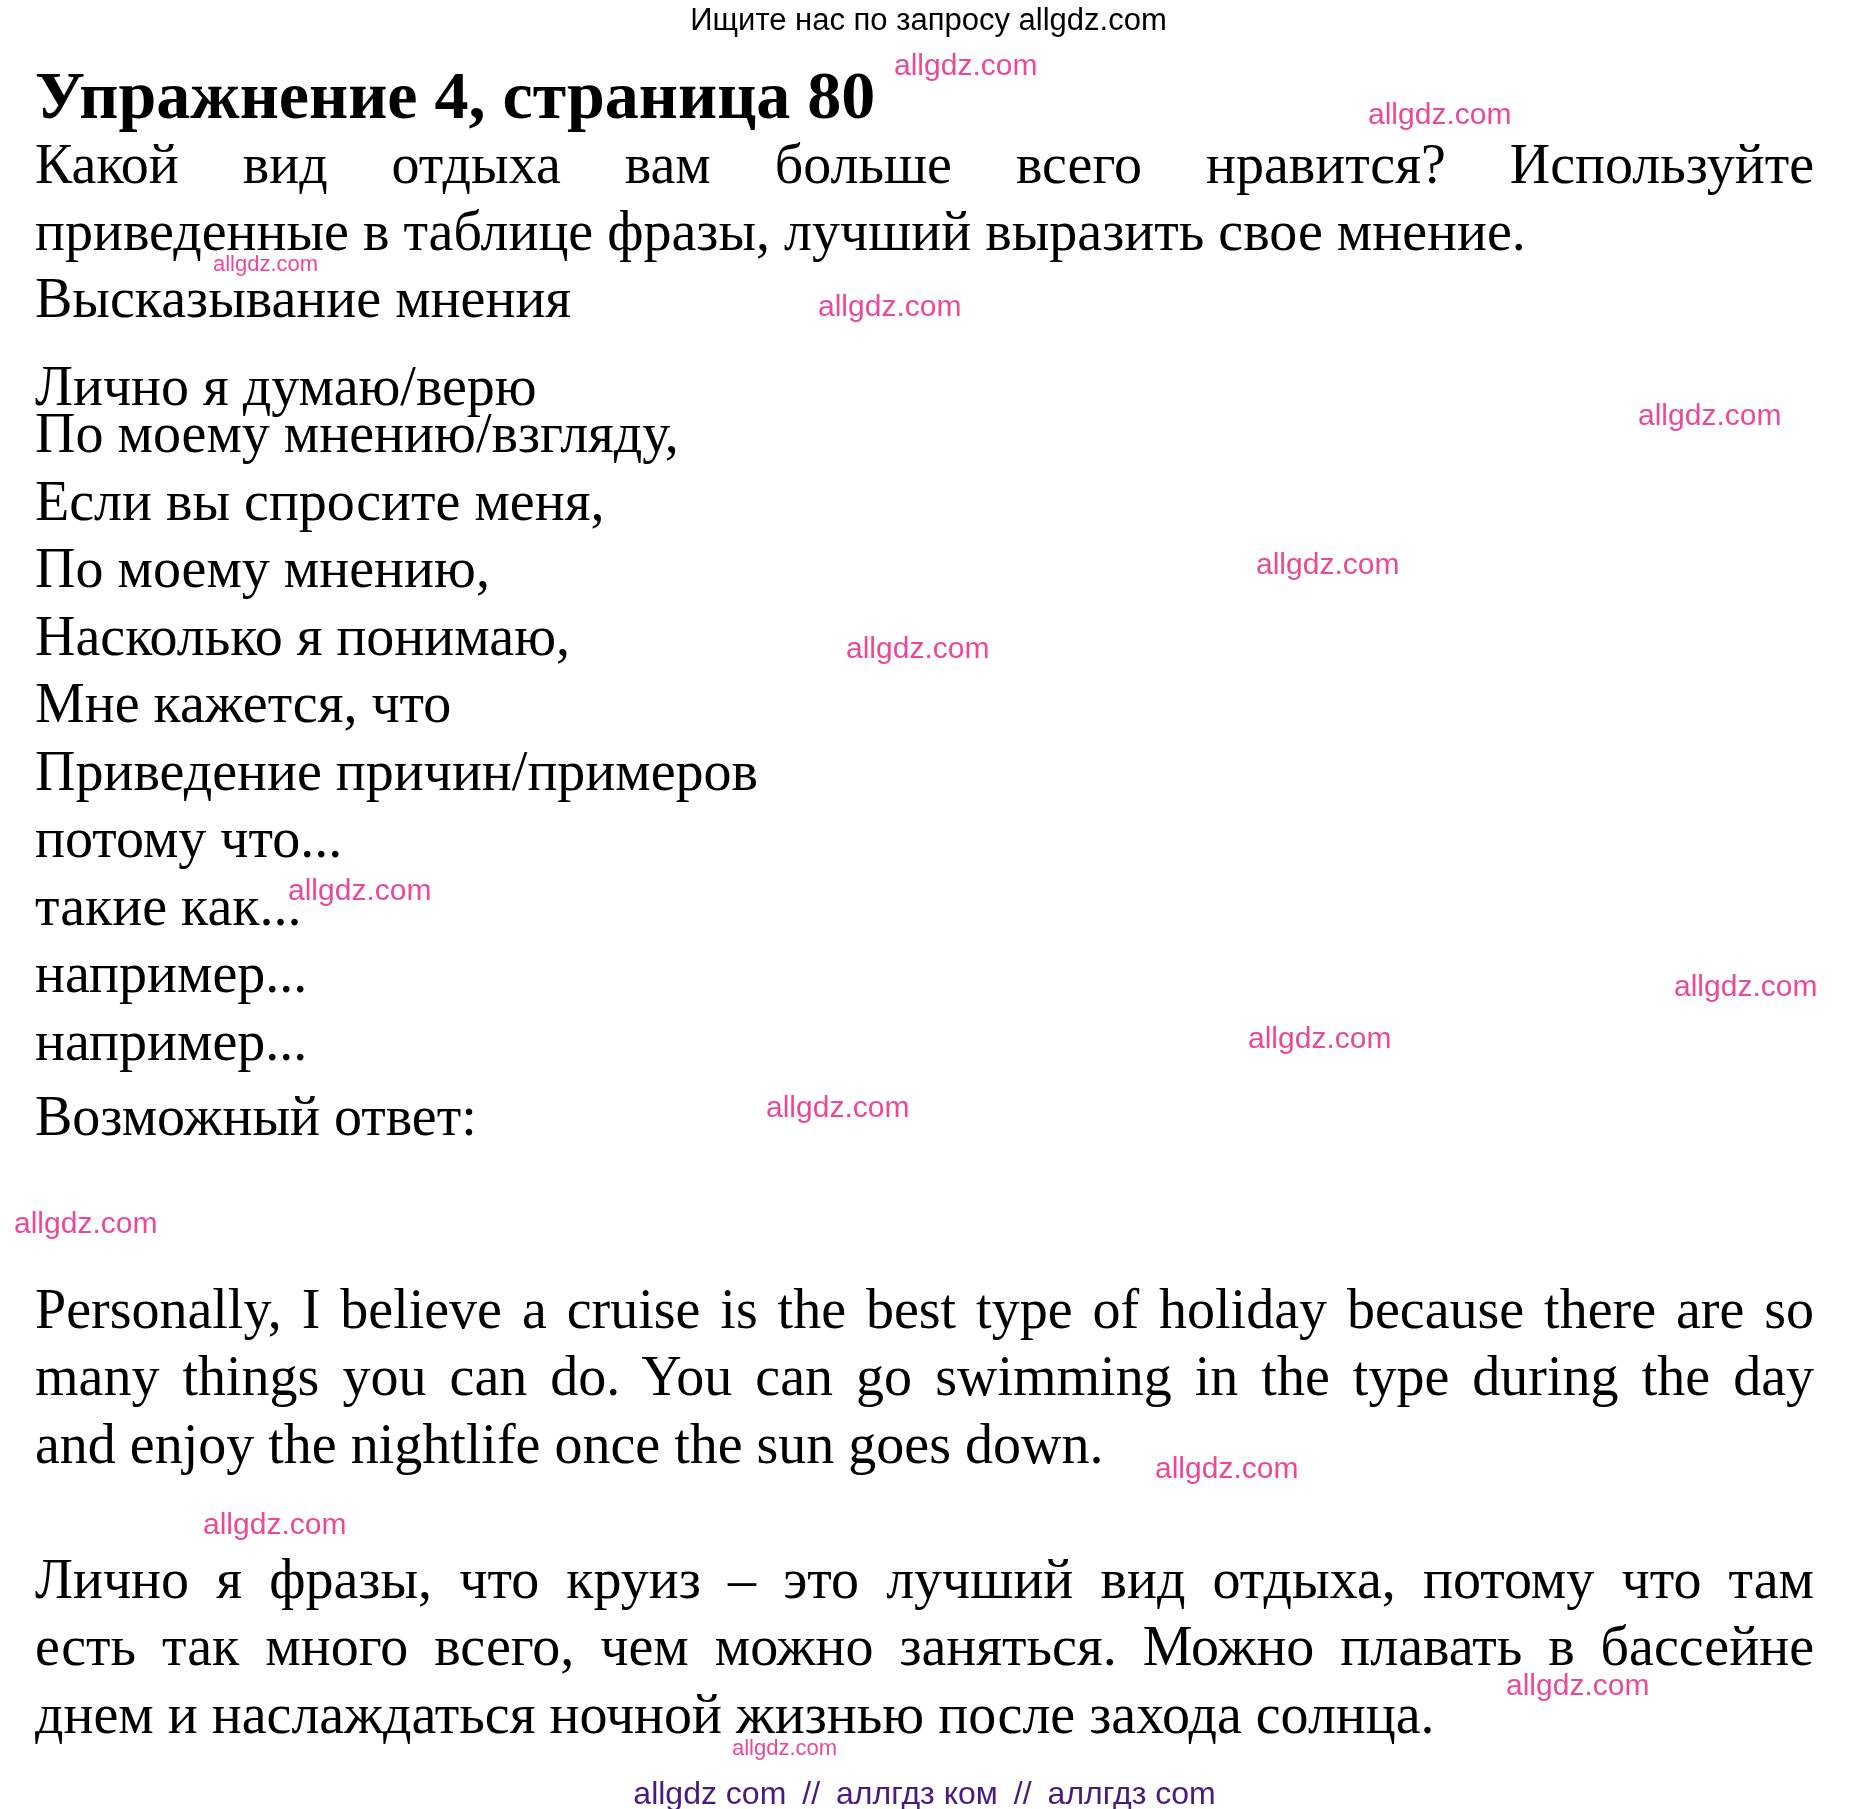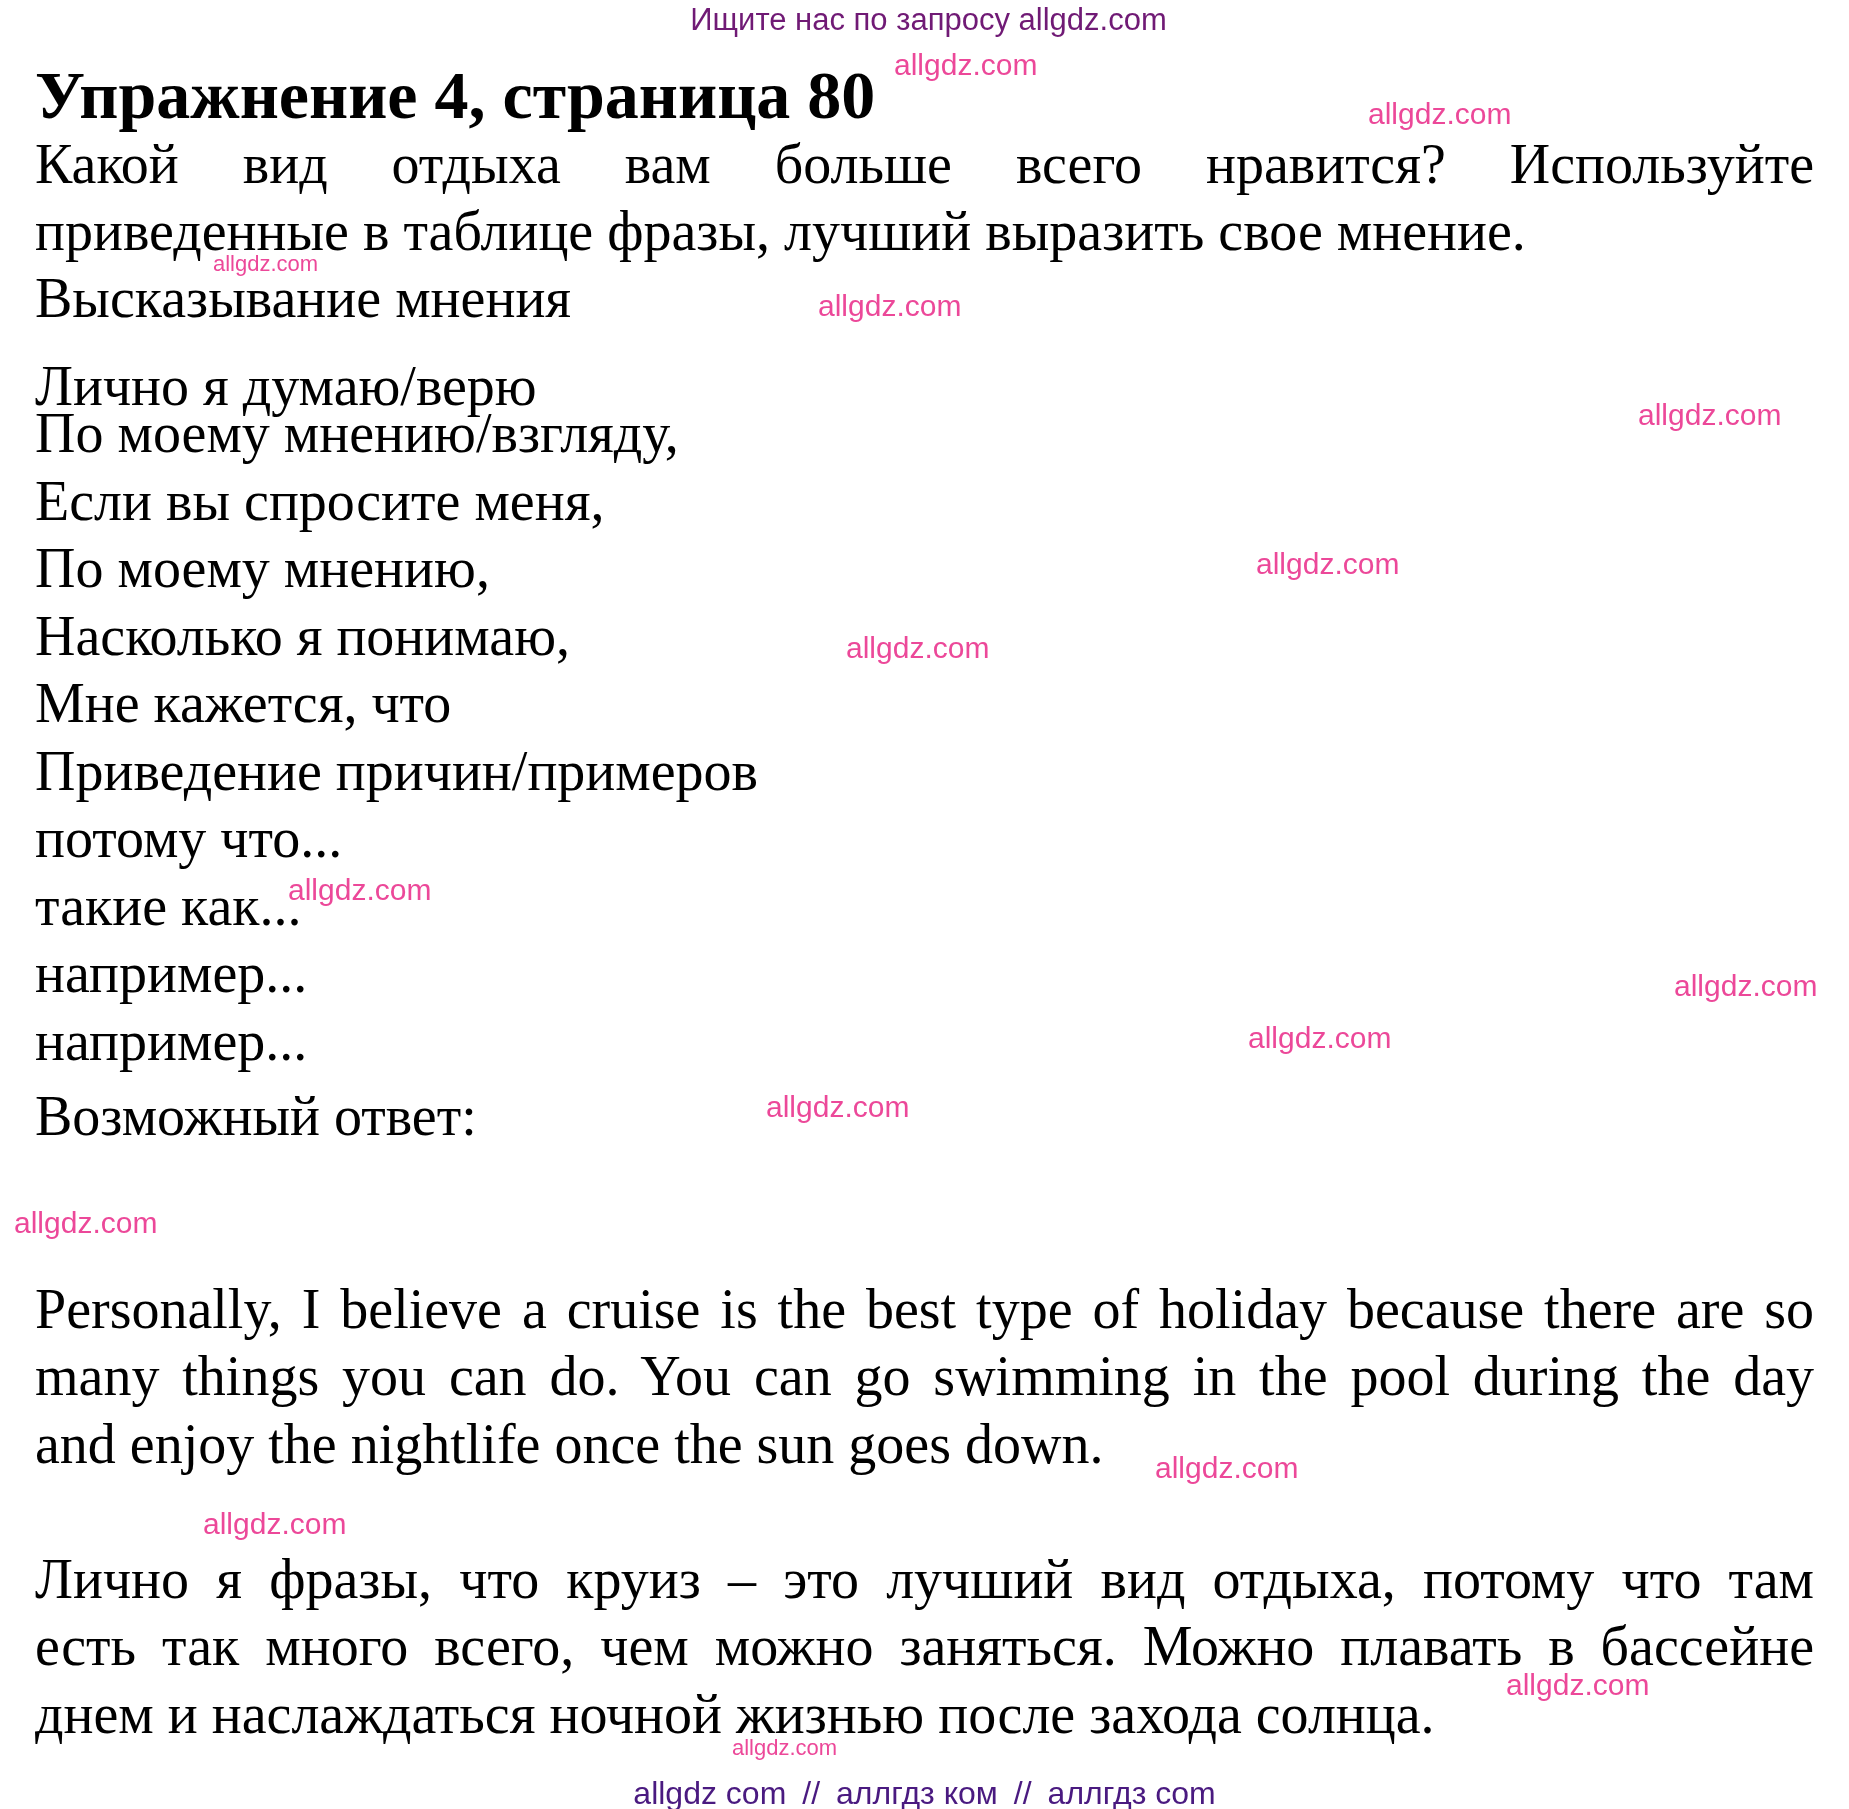--- a/index.html
+++ b/index.html
@@ -1,20 +1,20 @@
 <!DOCTYPE html>
 <html><head>
 <meta charset="utf-8">
 <style>
   html, body { margin: 0; padding: 0; background: #ffffff; }
   body { width: 1849px; height: 1809px; position: relative; overflow: hidden; }
   .abs { position: absolute; white-space: nowrap; }
   .serif { font-family: "Liberation Serif", "DejaVu Serif", serif; color: #000; }
   .sans { font-family: "Liberation Sans", "DejaVu Sans", sans-serif; }
-  #search-banner { top: 2px; left: 0; width: 1849px; text-align: center; font-size: 31px; color: #701a75; padding-left: 8px; box-sizing: border-box; }
+  #search-banner { top: 2px; left: 0; width: 1849px; text-align: center; font-size: 31px; color: #000000; padding-left: 8px; box-sizing: border-box; }
   #heading { left: 35px; top: 64px; font-size: 68px; font-weight: bold; line-height: 62px; }
   .line { left: 35px; font-size: 56px; line-height: 67px; }
   .justify { width: 1779px; text-align: justify; text-align-last: justify; }
   .wm { font-size: 30px; color: #ec4899; font-family: "Liberation Sans", "DejaVu Sans", sans-serif; line-height: 34px; }
   .wm.small { font-size: 22px; line-height: 24px; }
   #footer { left: 0; top: 1775px; width: 1849px; text-align: center; font-size: 32px; color: #4a1a80; line-height: 36px; }
   #footer .sep { margin: 0 16px; }
 </style>
 </head>
 <body>
@@ -35,21 +35,21 @@
 <div class="abs serif line" style="top:670px">Мне кажется, что</div>
 <div class="abs serif line" style="top:738px">Приведение причин/примеров</div>
 <div class="abs serif line" style="top:805px">потому что...</div>
 <div class="abs serif line" style="top:873px">такие как...</div>
 <div class="abs serif line" style="top:940px">например...</div>
 <div class="abs serif line" style="top:1008px">например...</div>
 
 <div class="abs serif line" style="top:1083px">Возможный ответ:</div>
 
 <div class="abs serif line justify" style="top:1276px">Personally, I believe a cruise is the best type of holiday because there are so</div>
-<div class="abs serif line justify" style="top:1343px">many things you can do. You can go swimming in the pool during the day</div>
+<div class="abs serif line justify" style="top:1343px">many things you can do. You can go swimming in the type during the day</div>
 <div class="abs serif line" style="top:1411px">and enjoy the nightlife once the sun goes down.</div>
 
 <div class="abs serif line justify" style="top:1546px">Лично я фразы, что круиз – это лучший вид отдыха, потому что там</div>
 <div class="abs serif line justify" style="top:1613px">есть так много всего, чем можно заняться. Можно плавать в бассейне</div>
 <div class="abs serif line" style="top:1681px">днем и наслаждаться ночной жизнью после захода солнца.</div>
 
 <div class="abs wm" style="left:894px;top:48px">allgdz.com</div>
 <div class="abs wm" style="left:1368px;top:97px">allgdz.com</div>
 <div class="abs wm small" style="left:213px;top:252px">allgdz.com</div>
 <div class="abs wm" style="left:818px;top:289px">allgdz.com</div>

